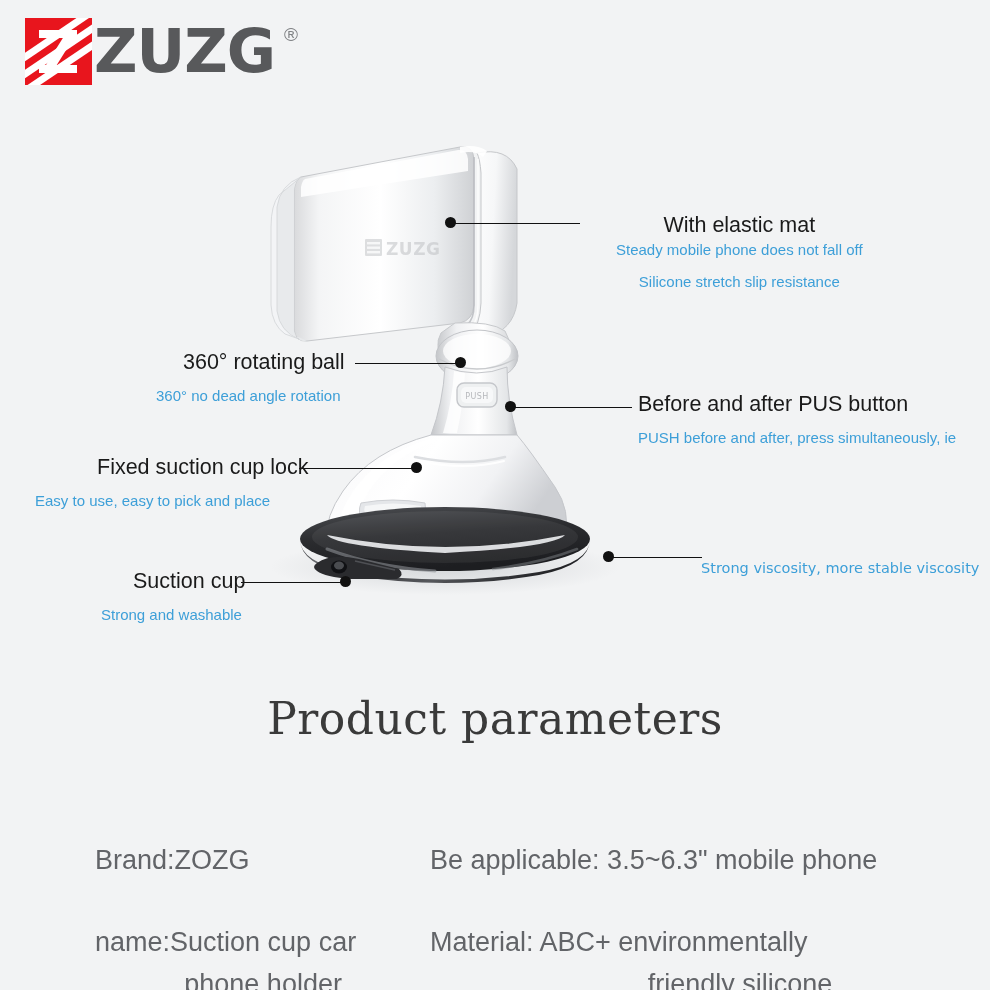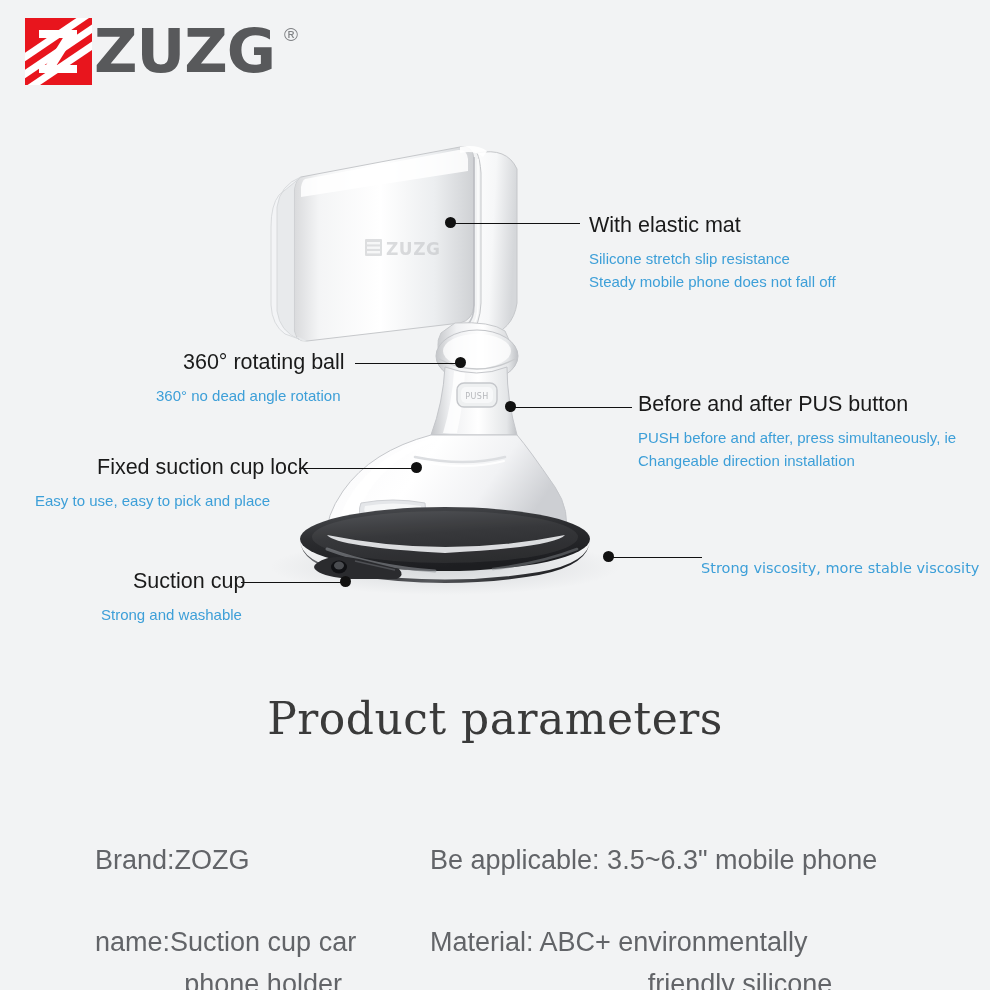--- a/index.html
+++ b/index.html
@@ -218,43 +218,42 @@
         <ellipse cx="84" cy="432" rx="8" ry="6.5" fill="#101114"></ellipse>
         <ellipse cx="84" cy="430.5" rx="5" ry="4" fill="#4a4c50"></ellipse>
         <path d="M100 426 L140 435" stroke="#5e6065" stroke-width="1.6" opacity="0.7"></path>
       </g>
     </svg>
   </div>
 
   <div>
     <span class="dot" style="left:445px;top:217px;"></span>
     <span class="lead" style="left:455px;top:223px;width:125px;"></span>
-    <div class="callout" style="left:589px;top:214px;">
+    <div class="callout" style="left:616px;top:214px;text-align:center;">
       <div class="c-title">With elastic mat</div>
+      <div class="c-sub">Steady mobile phone does not fall off</div>
       <div class="c-sub" style="margin-top:9px;">Silicone stretch slip resistance</div>
-      <div class="c-sub">Steady mobile phone does not fall off</div>
     </div>
   </div>
 
   <div>
     <span class="dot" style="left:455px;top:357px;"></span>
     <span class="lead" style="left:355px;top:363px;width:103px;"></span>
     <div class="callout" style="left:183px;top:351px;">
       <div class="c-title">360° rotating ball</div>
       <div class="c-sub" style="margin-top:9px;margin-left:-27px;">360° no dead angle rotation</div>
     </div>
   </div>
 
   <div>
     <span class="dot" style="left:505px;top:401px;"></span>
     <span class="lead" style="left:514px;top:407px;width:118px;"></span>
     <div class="callout" style="left:638px;top:393px;">
       <div class="c-title">Before and after PUS button</div>
       <div class="c-sub" style="margin-top:9px;">PUSH before and after, press simultaneously, ie</div>
-      <div class="c-sub">Changeable direction installation</div>
     </div>
   </div>
 
   <div>
     <span class="dot" style="left:411px;top:462px;"></span>
     <span class="lead" style="left:299px;top:468px;width:115px;"></span>
     <div class="callout" style="left:97px;top:456px;">
       <div class="c-title">Fixed suction cup lock</div>
       <div class="c-sub" style="margin-top:9px;margin-left:-62px;">Easy to use, easy to pick and place</div>
     </div>

